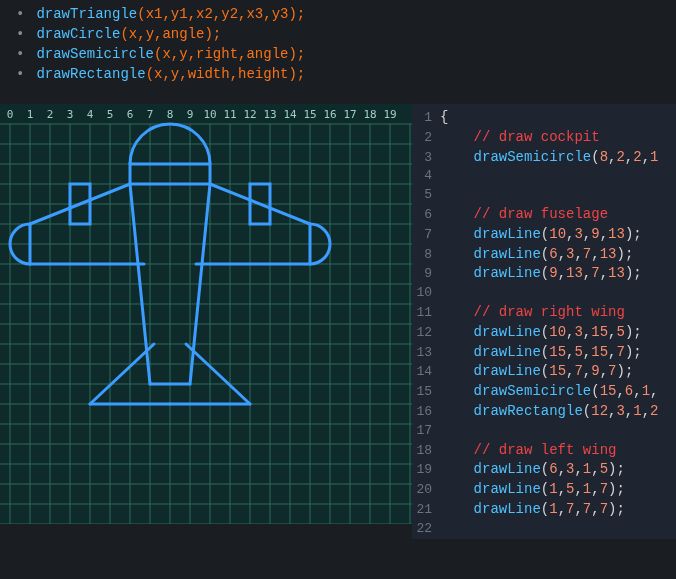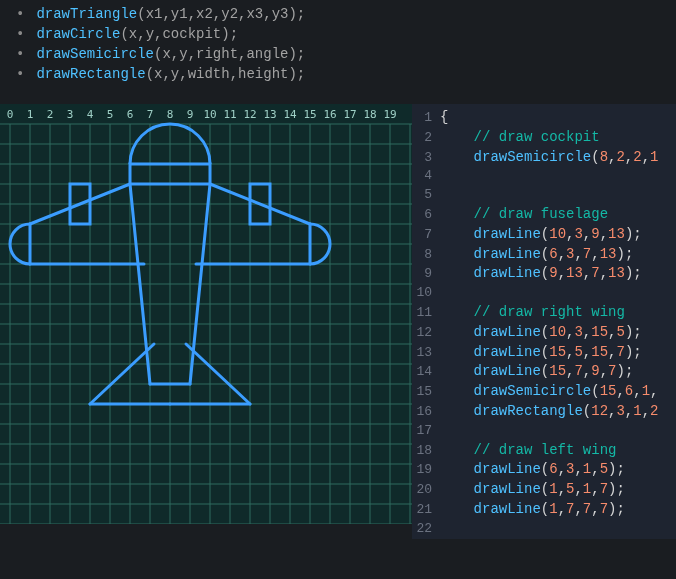--- a/index.html
+++ b/index.html
@@ -22,21 +22,21 @@
     padding: 2px 0;
     color: #d4d4d4;
   }
   .api-list li::before {
     content: "•";
     color: #888;
     margin-right: 12px;
     margin-left: 6px;
   }
   .api-fn { color: #4fc1ff; text-align: right; }
-  .api-punc { color: #a3a3a3; }
+  .api-punc { color: #f97316; }
   .workspace {
     display: flex;
     width: 100%;
   }
   .canvas-pane {
     width: 412px;
     height: 420px;
     background: #0f2a2a;
     position: relative;
     overflow: hidden;
@@ -70,29 +70,29 @@
     width: 28px;
     text-align: right;
     color: #6b7280;
     padding-right: 8px;
     font-size: 13px;
   }
   .tok-fn { color: #4fc1ff; }
   .tok-punc { color: #d4d4d4; }
   .tok-brace { color: #d4d4d4; }
   .tok-num { color: #f78c6c; }
-  .tok-comment { color: #14b8a6; margin-top: 21px; }
+  .tok-comment { color: #ef4444; margin-top: 21px; }
 </style>
 </head>
 <body>
 
 <div class="api-list">
   <ul id="api-ul">
       <li><span class="api-fn">drawTriangle</span><span class="api-punc">(x1,y1,x2,y2,x3,y3);</span></li>
-      <li><span class="api-fn">drawCircle</span><span class="api-punc">(x,y,cockpit);</span></li>
+      <li><span class="api-fn">drawCircle</span><span class="api-punc">(x,y,angle);</span></li>
       <li><span class="api-fn">drawSemicircle</span><span class="api-punc">(x,y,right,angle);</span></li>
       <li><span class="api-fn">drawRectangle</span><span class="api-punc">(x,y,width,height);</span></li>
     </ul>
 </div>
 
 <div class="workspace">
 
   <div class="canvas-pane">
     <svg id="canvas-svg" width="412" height="420" viewBox="0 0 412 420">
         <line x1="10" y1="20" x2="10" y2="440" stroke="#2f6a5f" stroke-width="1"></line>

